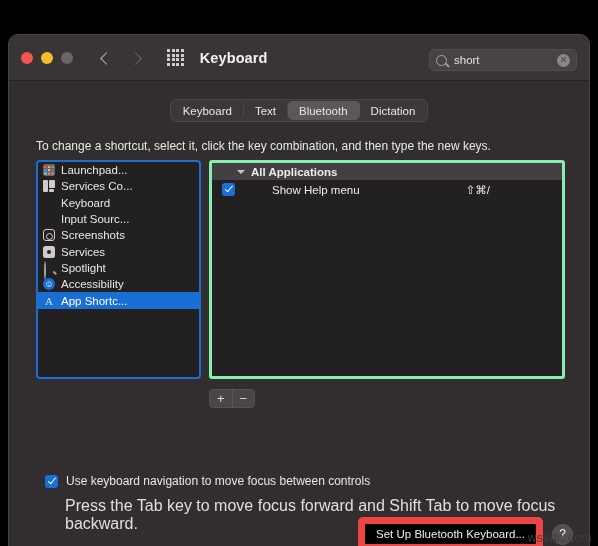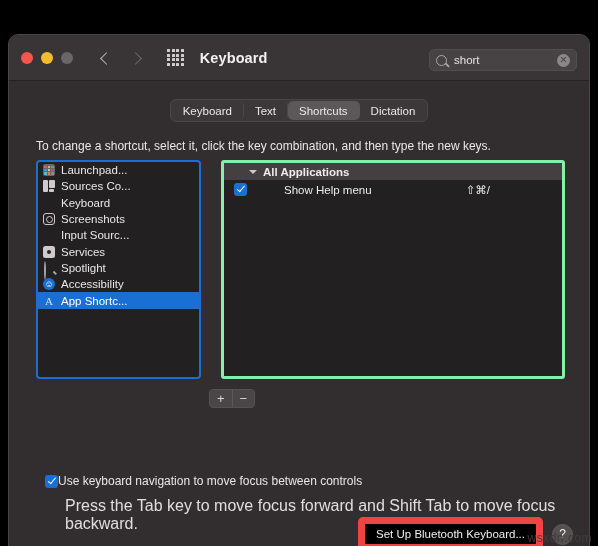--- a/index.html
+++ b/index.html
@@ -186,21 +186,21 @@
   .instructions {
     color: #e9e6e7;
     font-size: 12px;
     margin: 17px 0 0 27px;
   }
 
   
   .panes {
     display: flex;
     margin: 7px 0 0 27px;
-    gap: 20px;
+    gap: 8px;
   }
 
   .sidebar {
     width: 165px;
     height: 219px;
     background: #232022;
     border-radius: 4px;
     border: 2.5px solid #1a6fd4;
     overflow: hidden;
     position: relative;
@@ -414,20 +414,21 @@
     font-size: 13px;
     line-height: 1;
   }
   .pmbtn:first-child { border-right: 1px solid #5c5759; }
 
   
   .botcheck {
     display: flex;
     align-items: center;
     margin: 66px 0 0 36px;
+    gap: 8px;
   }
   .botcheck-label {
     color: #e9e6e7;
     font-size: 12px;
   }
   .subtext {
     color: #e0dddd;
     font-size: 16px;
     margin: 9px 0 0 56px;
   }
@@ -516,21 +517,21 @@
       <span class="clearbtn"></span>
     </div>
   </div>
 
   <div class="wbody">
 
     <div class="tabbar">
       <div class="tabs">
         <div class="tab">Keyboard</div>
         <div class="tab">Text</div>
-        <div class="tab active">Shortcuts</div>
+        <div class="tab active">Bluetooth</div>
         <div class="tab">Dictation</div>
       </div>
     </div>
 
     <div class="instructions">To change a shortcut, select it, click the key combination, and then type the new keys.</div>
 
     <div class="panes">
 
       <div class="sidebar">
 
@@ -550,36 +551,36 @@
         </div>
 
         <div class="srow">
           <span class="sic ic-mission">
             <i></i>
             <span class="ic-mission-col">
                 <i></i>
                 <i></i>
               </span>
           </span>
-          <span class="srow-label">Sources Co...</span>
+          <span class="srow-label">Services Co...</span>
         </div>
 
         <div class="srow">
           <span class="sic"><span class="ic-kbd"></span></span>
           <span class="srow-label">Keyboard</span>
         </div>
 
         <div class="srow">
+          <span class="sic"><span class="ic-kbd"></span></span>
+          <span class="srow-label">Input Sourc...</span>
+        </div>
+
+        <div class="srow">
           <span class="sic ic-shot"></span>
           <span class="srow-label">Screenshots</span>
-        </div>
-
-        <div class="srow">
-          <span class="sic"><span class="ic-kbd"></span></span>
-          <span class="srow-label">Input Sourc...</span>
         </div>
 
         <div class="srow">
           <span class="sic ic-gear"></span>
           <span class="srow-label">Services</span>
         </div>
 
         <div class="srow">
           <span class="sic"><span class="ic-spot"></span></span>
           <span class="srow-label">Spotlight</span>

